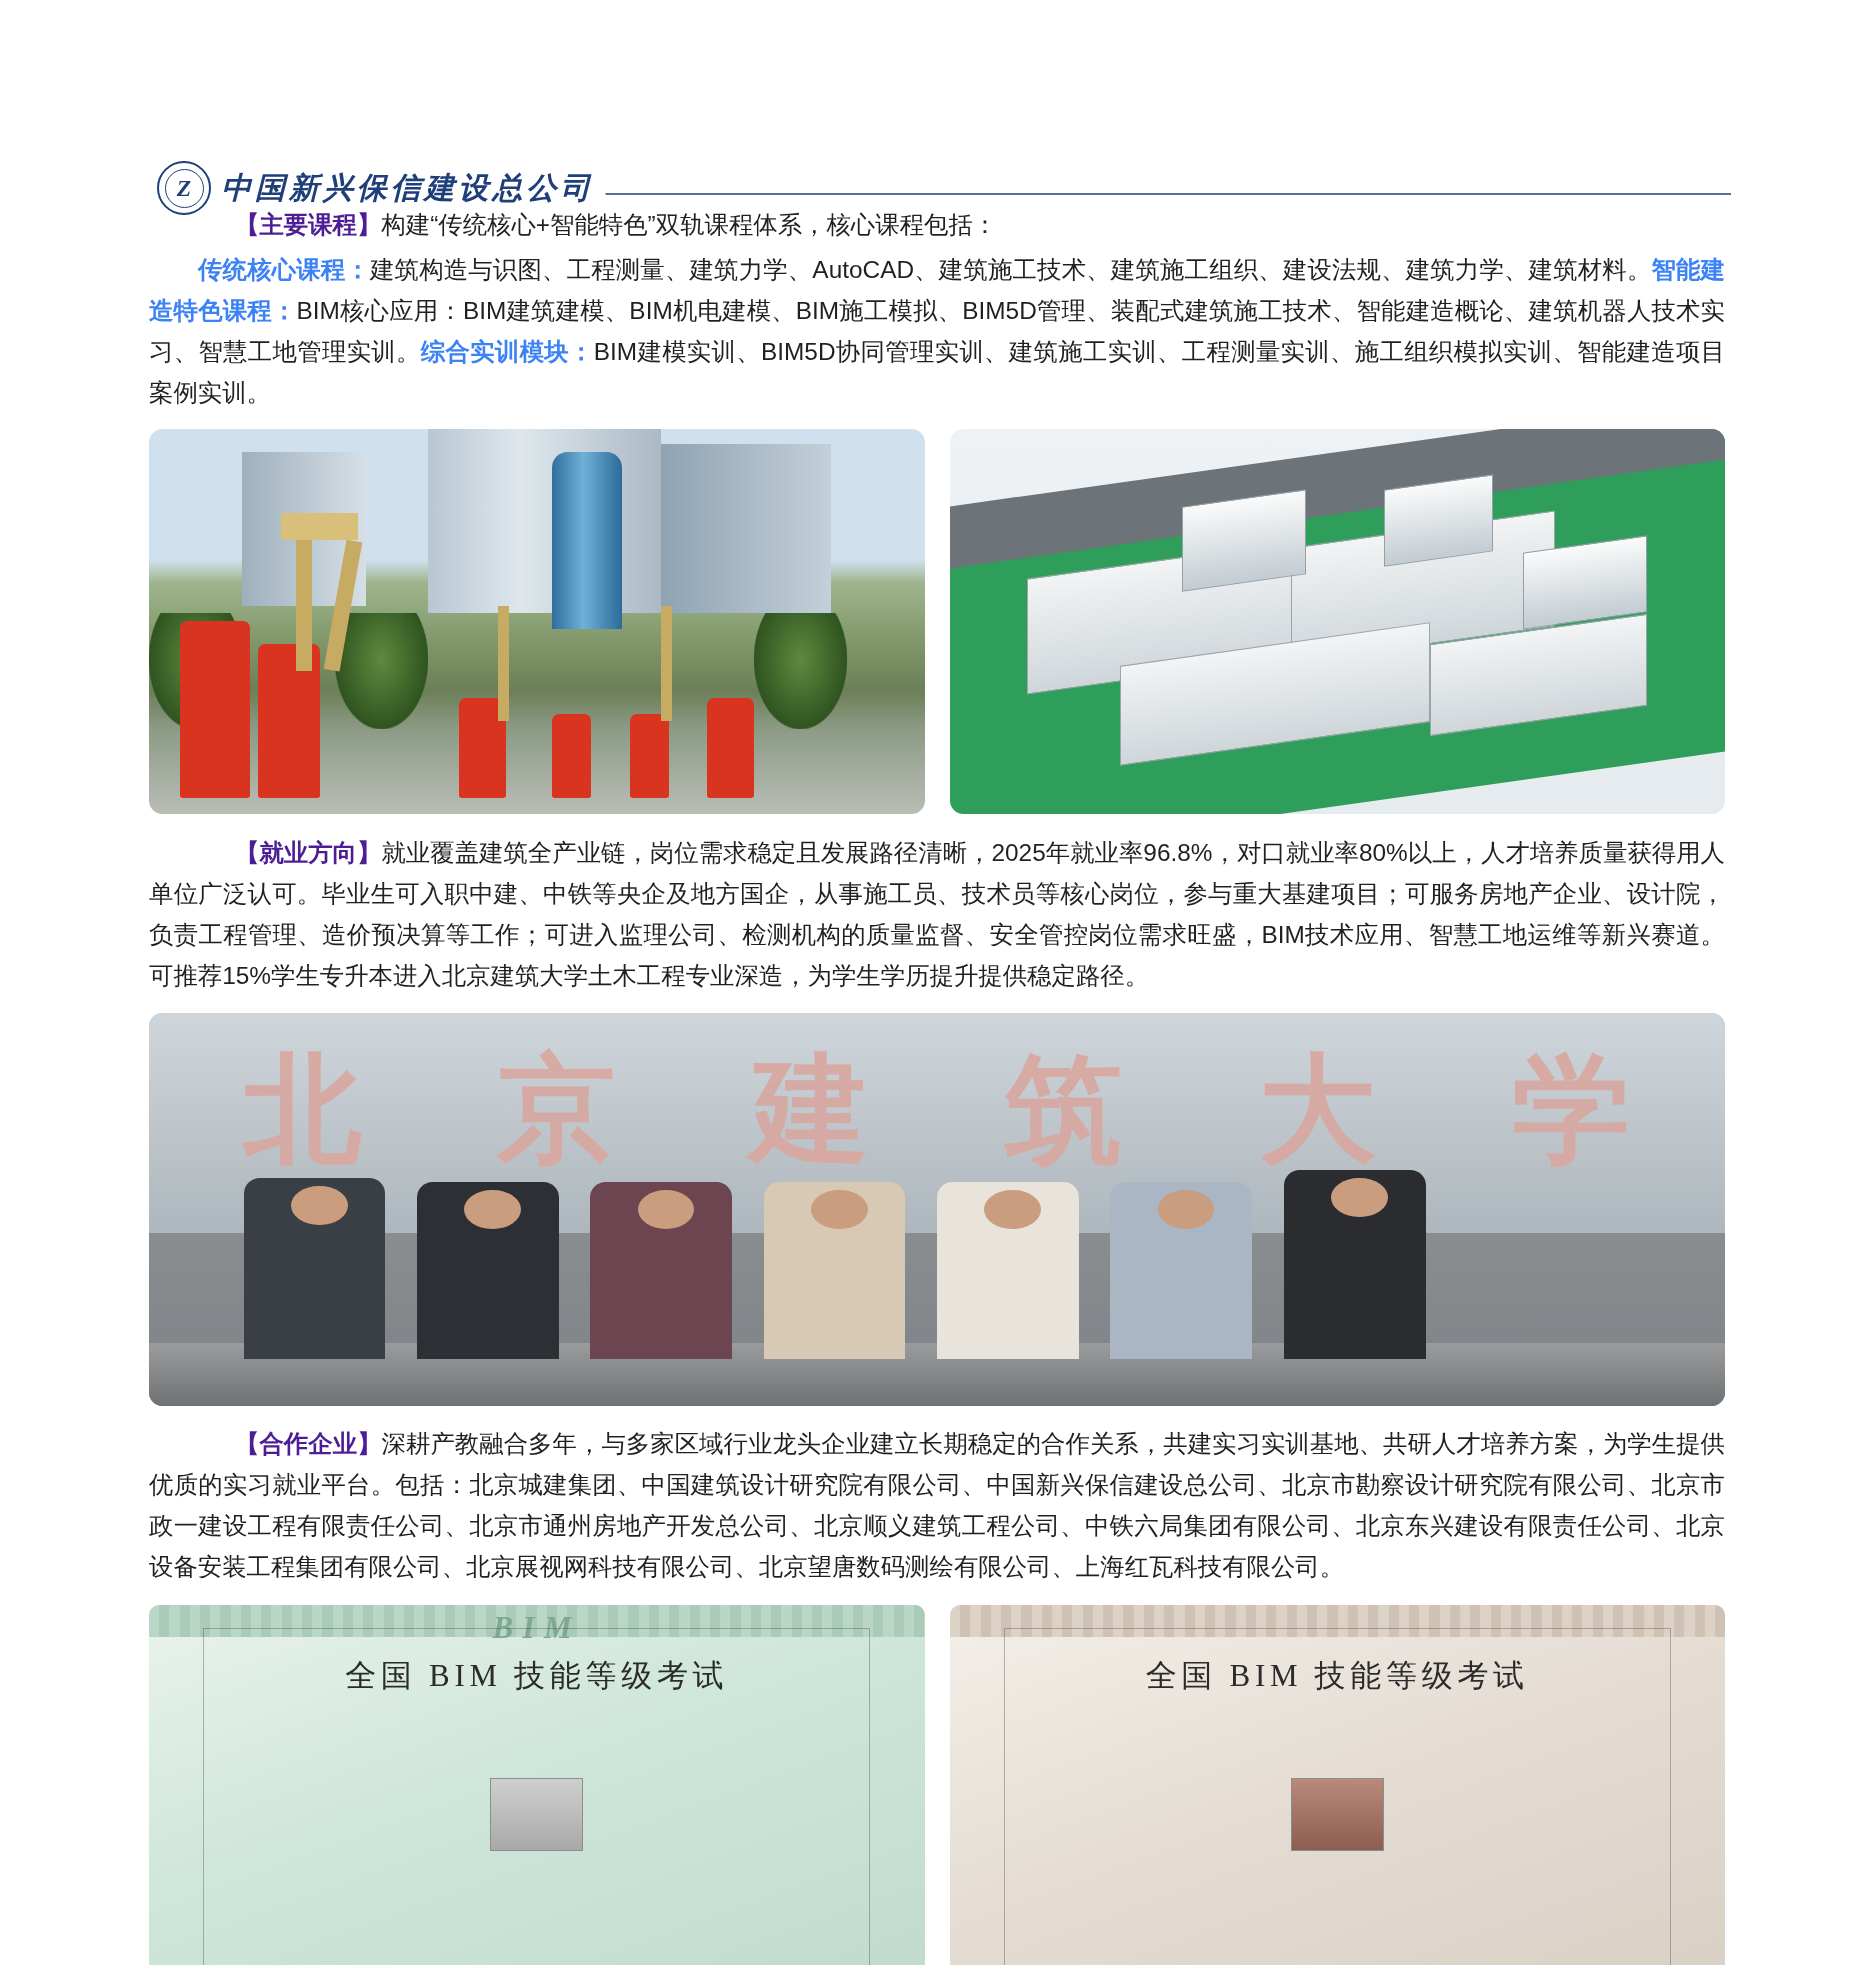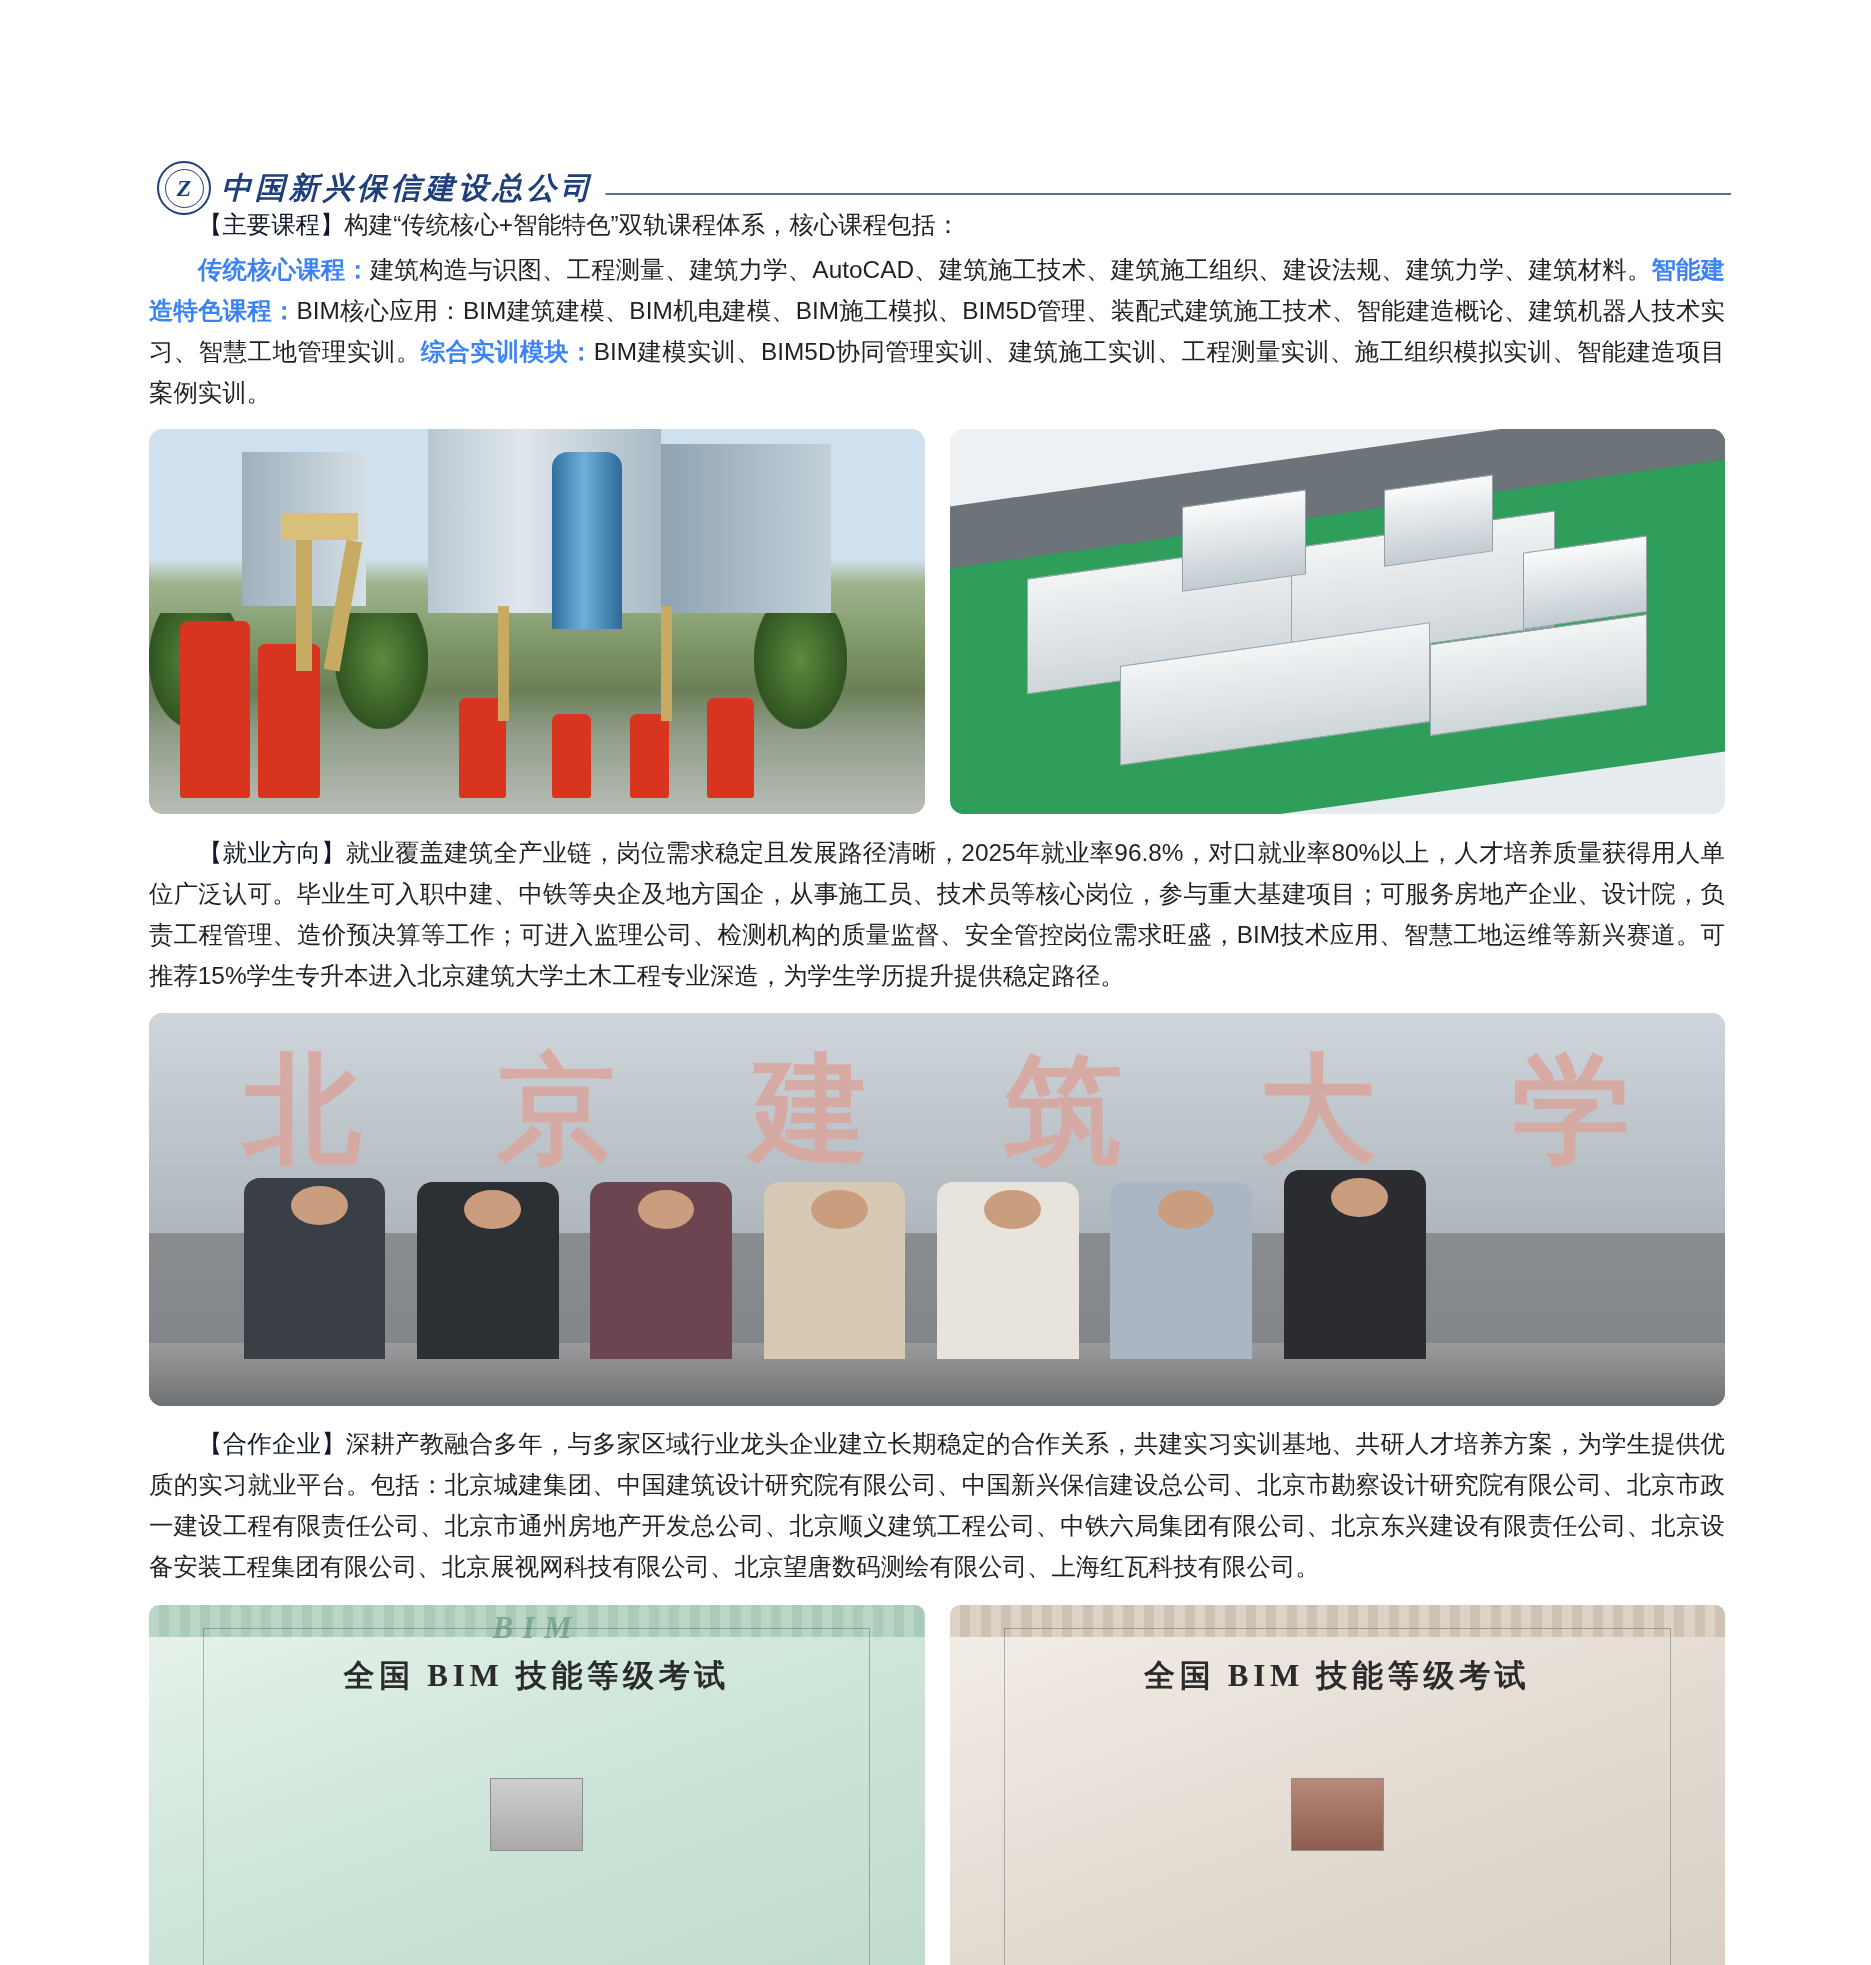--- a/index.html
+++ b/index.html
@@ -110,22 +110,23 @@
     margin: 0 0 3.9px 0;
     font-size: 24.4px;
     line-height: 41px;
     text-align: justify;
     text-justify: inter-ideograph;
     letter-spacing: 0px;
   }
   p.para.indent { text-indent: 49px; }
 
   .tag {
-    font-weight: normal;
-    color: #0f172a;
+    font-weight: bold;
+    color: #4c1d95;
+    margin-left: 37px;
   }
   .blue-bold {
     font-weight: bold;
     color: #3b82f6;
   }
 
   
   .img-row {
     display: flex;
     gap: 25px;
@@ -253,21 +254,21 @@
   .cert .bim-word {
     position: absolute; left: 0; width: 100%; top: 1%;
     text-align: center;
     font-family: "Liberation Serif", serif;
     font-size: 31px; font-weight: bold; color: #7fa893; letter-spacing: 9.4px; font-style: italic;
   }
   .cert .title {
     position: absolute; left: 0; width: 100%; top: 11%;
     text-align: center;
     font-family: "Liberation Serif", "DejaVu Serif", serif;
-    font-size: 31px; font-weight: bold; color: #2b2b2b; letter-spacing: 4.7px;
+    font-size: 31px; font-weight: normal; color: #2b2b2b; letter-spacing: 4.7px;
   }
   .cert .subtitle {
     position: absolute; left: 0; width: 100%; top: 20%;
     text-align: center;
     font-family: "Liberation Serif", serif;
     font-size: 27.5px; font-weight: bold; color: #2b2b2b; letter-spacing: 4.7px;
   }
   .cert .seal {
     position: absolute; left: 44%; top: 38%; width: 12%; height: 16%;
     background: linear-gradient(180deg,#cfcfcf,#a9a9a9);

